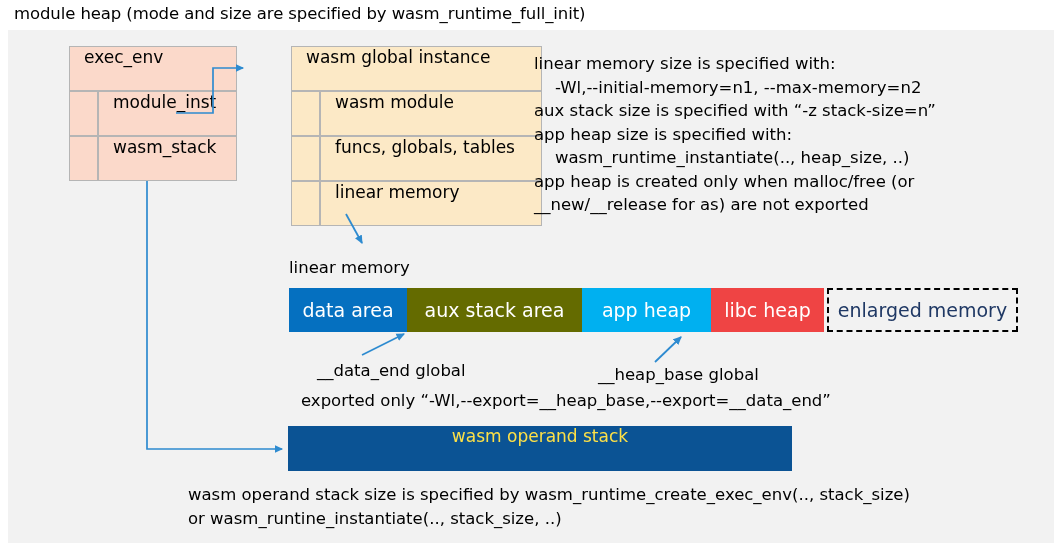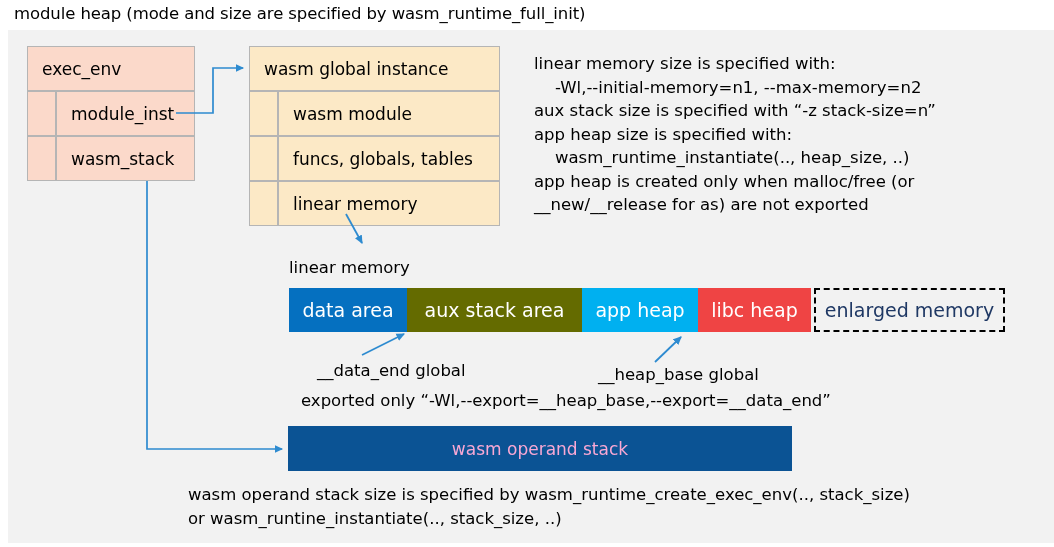--- a/index.html
+++ b/index.html
@@ -38,22 +38,22 @@
     background: #f2f2f2;
   }
   
   .sbox {
     position: absolute;
     box-sizing: border-box;
     border: 1px solid #b5b5b5;
     font-size: 17px;
     color: #000000;
     display: flex;
-    align-items: center;
-    white-space: nowrap;
+    white-space: nowrap;
+    margin-left: 42px;
   }
   .pink { background: #fbd9ca; }
   .tan  { background: #fce9c6; }
   .sbox .lbl { padding-left: 14px; }
 
   
   .memrow {
     position: absolute;
     left: 289px;
     top: 288px;
@@ -84,24 +84,23 @@
   }
 
   
   .opstack {
     position: absolute;
     left: 288px;
     top: 426px;
     width: 504px;
     height: 45px;
     background: #0b5394;
-    color: #f9a8d4;
+    color: #fde047;
     font-size: 17px;
     display: flex;
-    align-items: center;
     justify-content: center;
     white-space: nowrap;
   }
 
   
   .ftext {
     position: absolute;
     font-size: 16.5px;
     line-height: 23.5px;
     color: #000000;
@@ -163,21 +162,21 @@
 
   <div class="barlabel" style="left:289px; top:258px;">linear memory</div>
 
   <div class="memrow">
     <div class="seg" style="width:118px; background:#0570c0;">
       <span>data area</span>
     </div>
     <div class="seg" style="width:175px; background:#646b00;">
       <span>aux stack area</span>
     </div>
-    <div class="seg" style="width:116px; background:#00b0f0;">
+    <div class="seg" style="width:129px; background:#00b0f0;">
       <span>app heap</span>
     </div>
     <div class="seg" style="width:113px; background:#ef4444;">
       <span>libc heap</span>
     </div>
     <div class="seg dashed" style="width:191px;">
       <span>enlarged memory</span>
     </div>
   </div>
 

